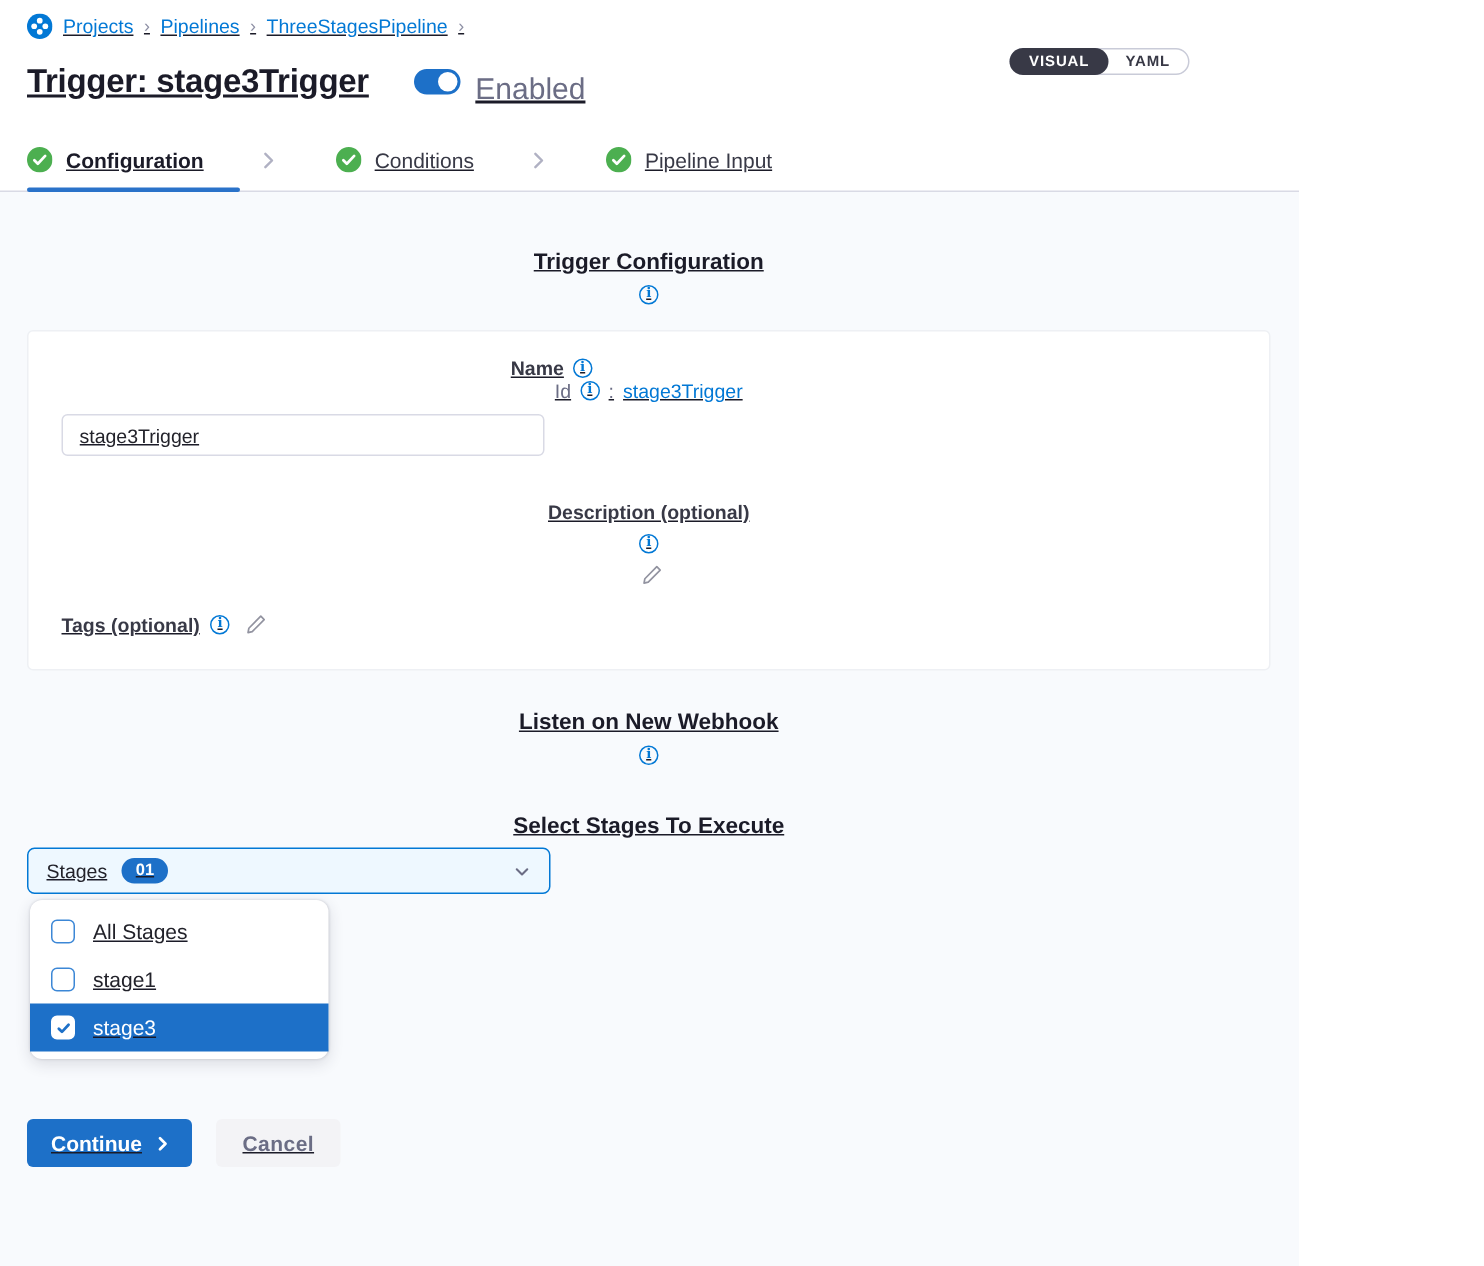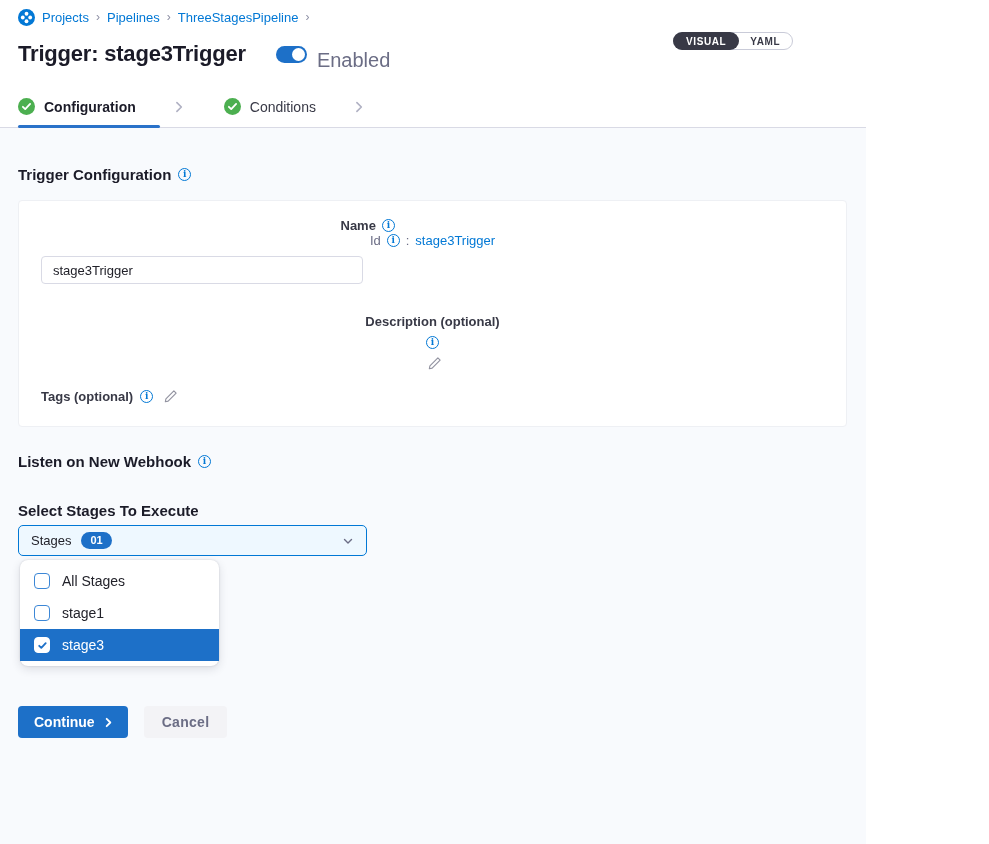--- a/index.html
+++ b/index.html
@@ -1,18 +1,18 @@
 <!DOCTYPE html>
 <html><head>
 <meta charset="utf-8">
 <style>
   * { box-sizing: border-box; }
   html,body { margin:0; padding:0; background:#fff; }
   body { font-family:"Liberation Sans", sans-serif; color:#1b1b28; }
-  .page { width:866px; height:844px; display:flex; flex-direction:column; overflow:hidden; background:#fff; }
+  .page { width:866px; height:844px; display:flex; flex-direction:column; overflow:hidden; background:#fff;text-decoration:underline; }
 
   
   .topbar { position:relative; padding:9px 18px 0 18px; background:#fff; }
   .breadcrumb { display:flex; align-items:center; gap:7px; font-size:13px; }
   .breadcrumb a { color:#0278d5; text-decoration:none; cursor:pointer; }
   .crumb-sep { color:#8e90a5; font-size:12px; transform:translateY(-1px); }
   .title-row { display:flex; align-items:center; margin-top:12px; height:32px; }
   .page-title { font-size:22px; font-weight:700; margin:0; color:#1b1b28; letter-spacing:-0.2px; }
   .toggle { width:31px; height:17px; background:#1d70c8; border-radius:9px; margin-left:30px; position:relative; cursor:pointer; flex:none; }
   .toggle .knob { position:absolute; width:13px; height:13px; background:#fff; border-radius:50%; top:2px; right:2px; }
@@ -25,21 +25,21 @@
   
   .tabbar { display:flex; align-items:center; padding:0 18px; margin-top:16px; height:42px; border-bottom:1px solid #d9dae5; background:#fff; }
   .tab { position:relative; height:100%; display:flex; align-items:center; gap:9px; padding:0 24px 0 8px; font-size:14px; color:#383946; cursor:pointer; }
   .tab:first-child { padding-left:0; }
   .tab.active { font-weight:700; color:#1b1b28; }
   .tab.active::after { content:""; position:absolute; left:0; right:0; bottom:-1px; height:3px; background:#2a72c9; border-radius:2px; }
   .tab-sep { margin:0 30px 0 12px; display:flex; align-items:center; }
 
   
   .content { flex:1; background:#f8fafd; padding:0 19px 0 18px; }
-  .section-heading { display:flex; align-items:center; gap:7px; margin:26px 0 17px; font-size:15px; font-weight:700; color:#1b1b28; }
+  .section-heading { display:flex; align-items:center; gap:7px; margin:26px 0 17px; font-size:15px; font-weight:700; color:#1b1b28;flex-direction:column; }
   .section-heading.first { margin-top:38px; }
   .card { background:#fff; border:1px solid #eef0f4; border-radius:4px; padding:17px 22px 22px; }
 
   .info-icon { display:inline-flex; align-items:center; justify-content:center; width:13px; height:13px; border:1px solid #0278d5; border-radius:50%; color:#0278d5; font-size:9px; font-weight:700; font-family:"DejaVu Serif", serif; line-height:1; flex:none; cursor:pointer; }
   .info-icon::before { content:"i"; }
 
   .name-id-row { display:flex; align-items:center;flex-direction:column; }
   .name-block { display:flex; align-items:center; gap:6px; width:184px; }
   .field-label { font-size:13px; font-weight:600; color:#383946; }
   .id-block { display:flex; align-items:center; gap:6px; font-size:13px; }
@@ -128,20 +128,29 @@
             <path d="M4.6 8.3l2.2 2.2 4.6-4.9" stroke="#fff" stroke-width="1.7" fill="none" stroke-linecap="round" stroke-linejoin="round"></path>
           </svg>
         </span>
       <span>Conditions</span>
     </div>
     <span class="tab-sep">
         <svg width="14" height="14" viewBox="0 0 12 12">
           <path d="M4.2 2.2L8 6l-3.8 3.8" stroke="#b0b1c3" stroke-width="1.4" fill="none" stroke-linecap="round" stroke-linejoin="round"></path>
         </svg>
       </span>
+    <div class="tab">
+      <span style="display:flex;">
+          <svg width="17" height="17" viewBox="0 0 16 16">
+            <circle cx="8" cy="8" r="8" fill="#4caf50"></circle>
+            <path d="M4.6 8.3l2.2 2.2 4.6-4.9" stroke="#fff" stroke-width="1.7" fill="none" stroke-linecap="round" stroke-linejoin="round"></path>
+          </svg>
+        </span>
+      <span>Pipeline Input</span>
+    </div>
   </div>
 
   <main class="content">
 
     <div class="section-heading first">
       <span>Trigger Configuration</span>
       <span class="info-icon"></span>
     </div>
 
     <section class="card">

